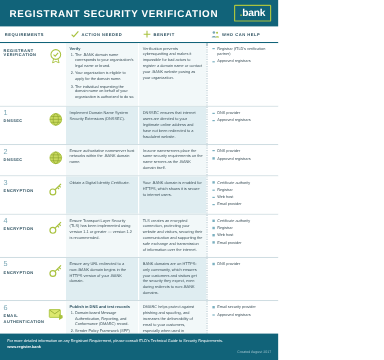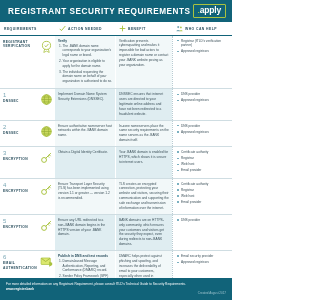--- a/index.html
+++ b/index.html
@@ -109,24 +109,24 @@
   .footer-right{color:#9dc2cd;font-size:3px;align-self:flex-end;padding-bottom:5px;}
 
   .spacer{flex:1 1 auto;}
 </style>
 </head>
 <body>
 
 <div class="page">
 
   <div class="header">
-    <div class="header-title">REGISTRANT SECURITY REQUIREMENTS</div>
+    <div class="header-title">REGISTRANT SECURITY VERIFICATION</div>
     <div class="logo">
       <span class="dot">.</span>
-        <span class="word">apply</span>
+        <span class="word">bank</span>
     </div>
   </div>
 
   <div class="colhead">
     <div class="cell c1">
       <span class="lbl">REQUIREMENTS</span>
     </div>
     <div class="cell c2">
       <svg class="hicon" viewBox="0 0 10 10">
         <path d="M1 5.5 L3.5 8 L9 1.5" fill="none" stroke="#a9c23f" stroke-width="1.4"></path>

